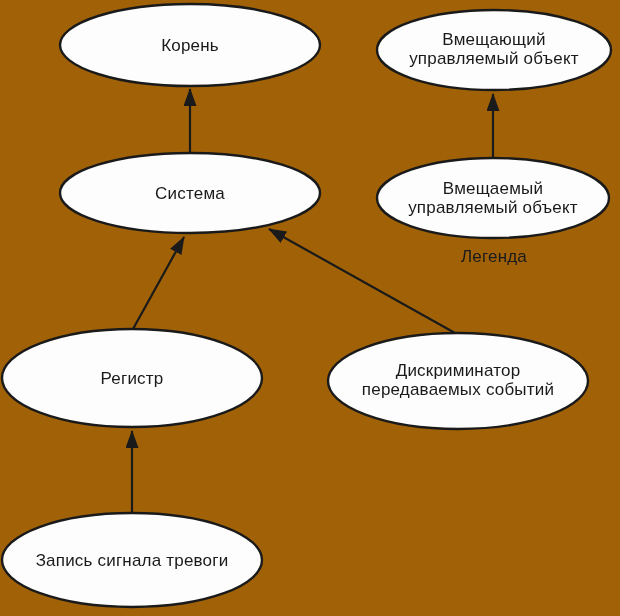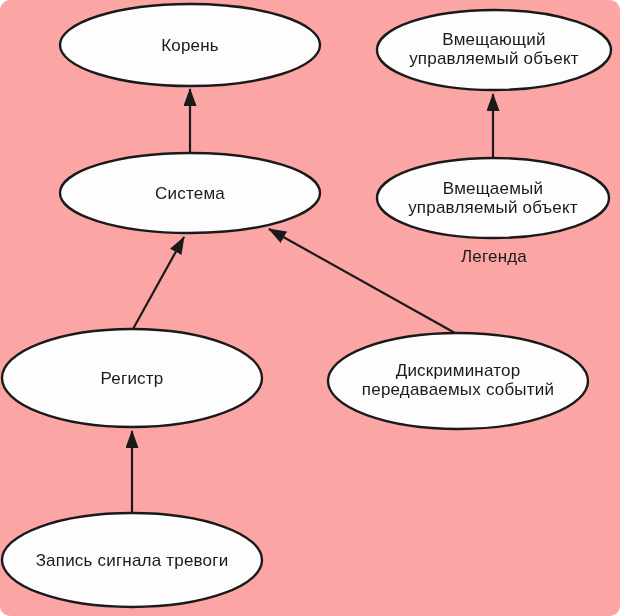--- a/index.html
+++ b/index.html
@@ -4,24 +4,23 @@
 <style>
   html, body {
     margin: 0;
     padding: 0;
     background: #ffffff;
   }
   .stage {
     position: relative;
     width: 620px;
     height: 616px;
-    background: #fca5a5;
+    background: #a16207;
     overflow: hidden;
     font-family: "Liberation Sans", sans-serif;
-    border-radius: 10px;
   }
   svg {
     display: block;
   }
   .node-shape {
     fill: #fdfdfd;
     stroke: #1a1a1a;
     stroke-width: 2.4;
   }
   .edge-line {

